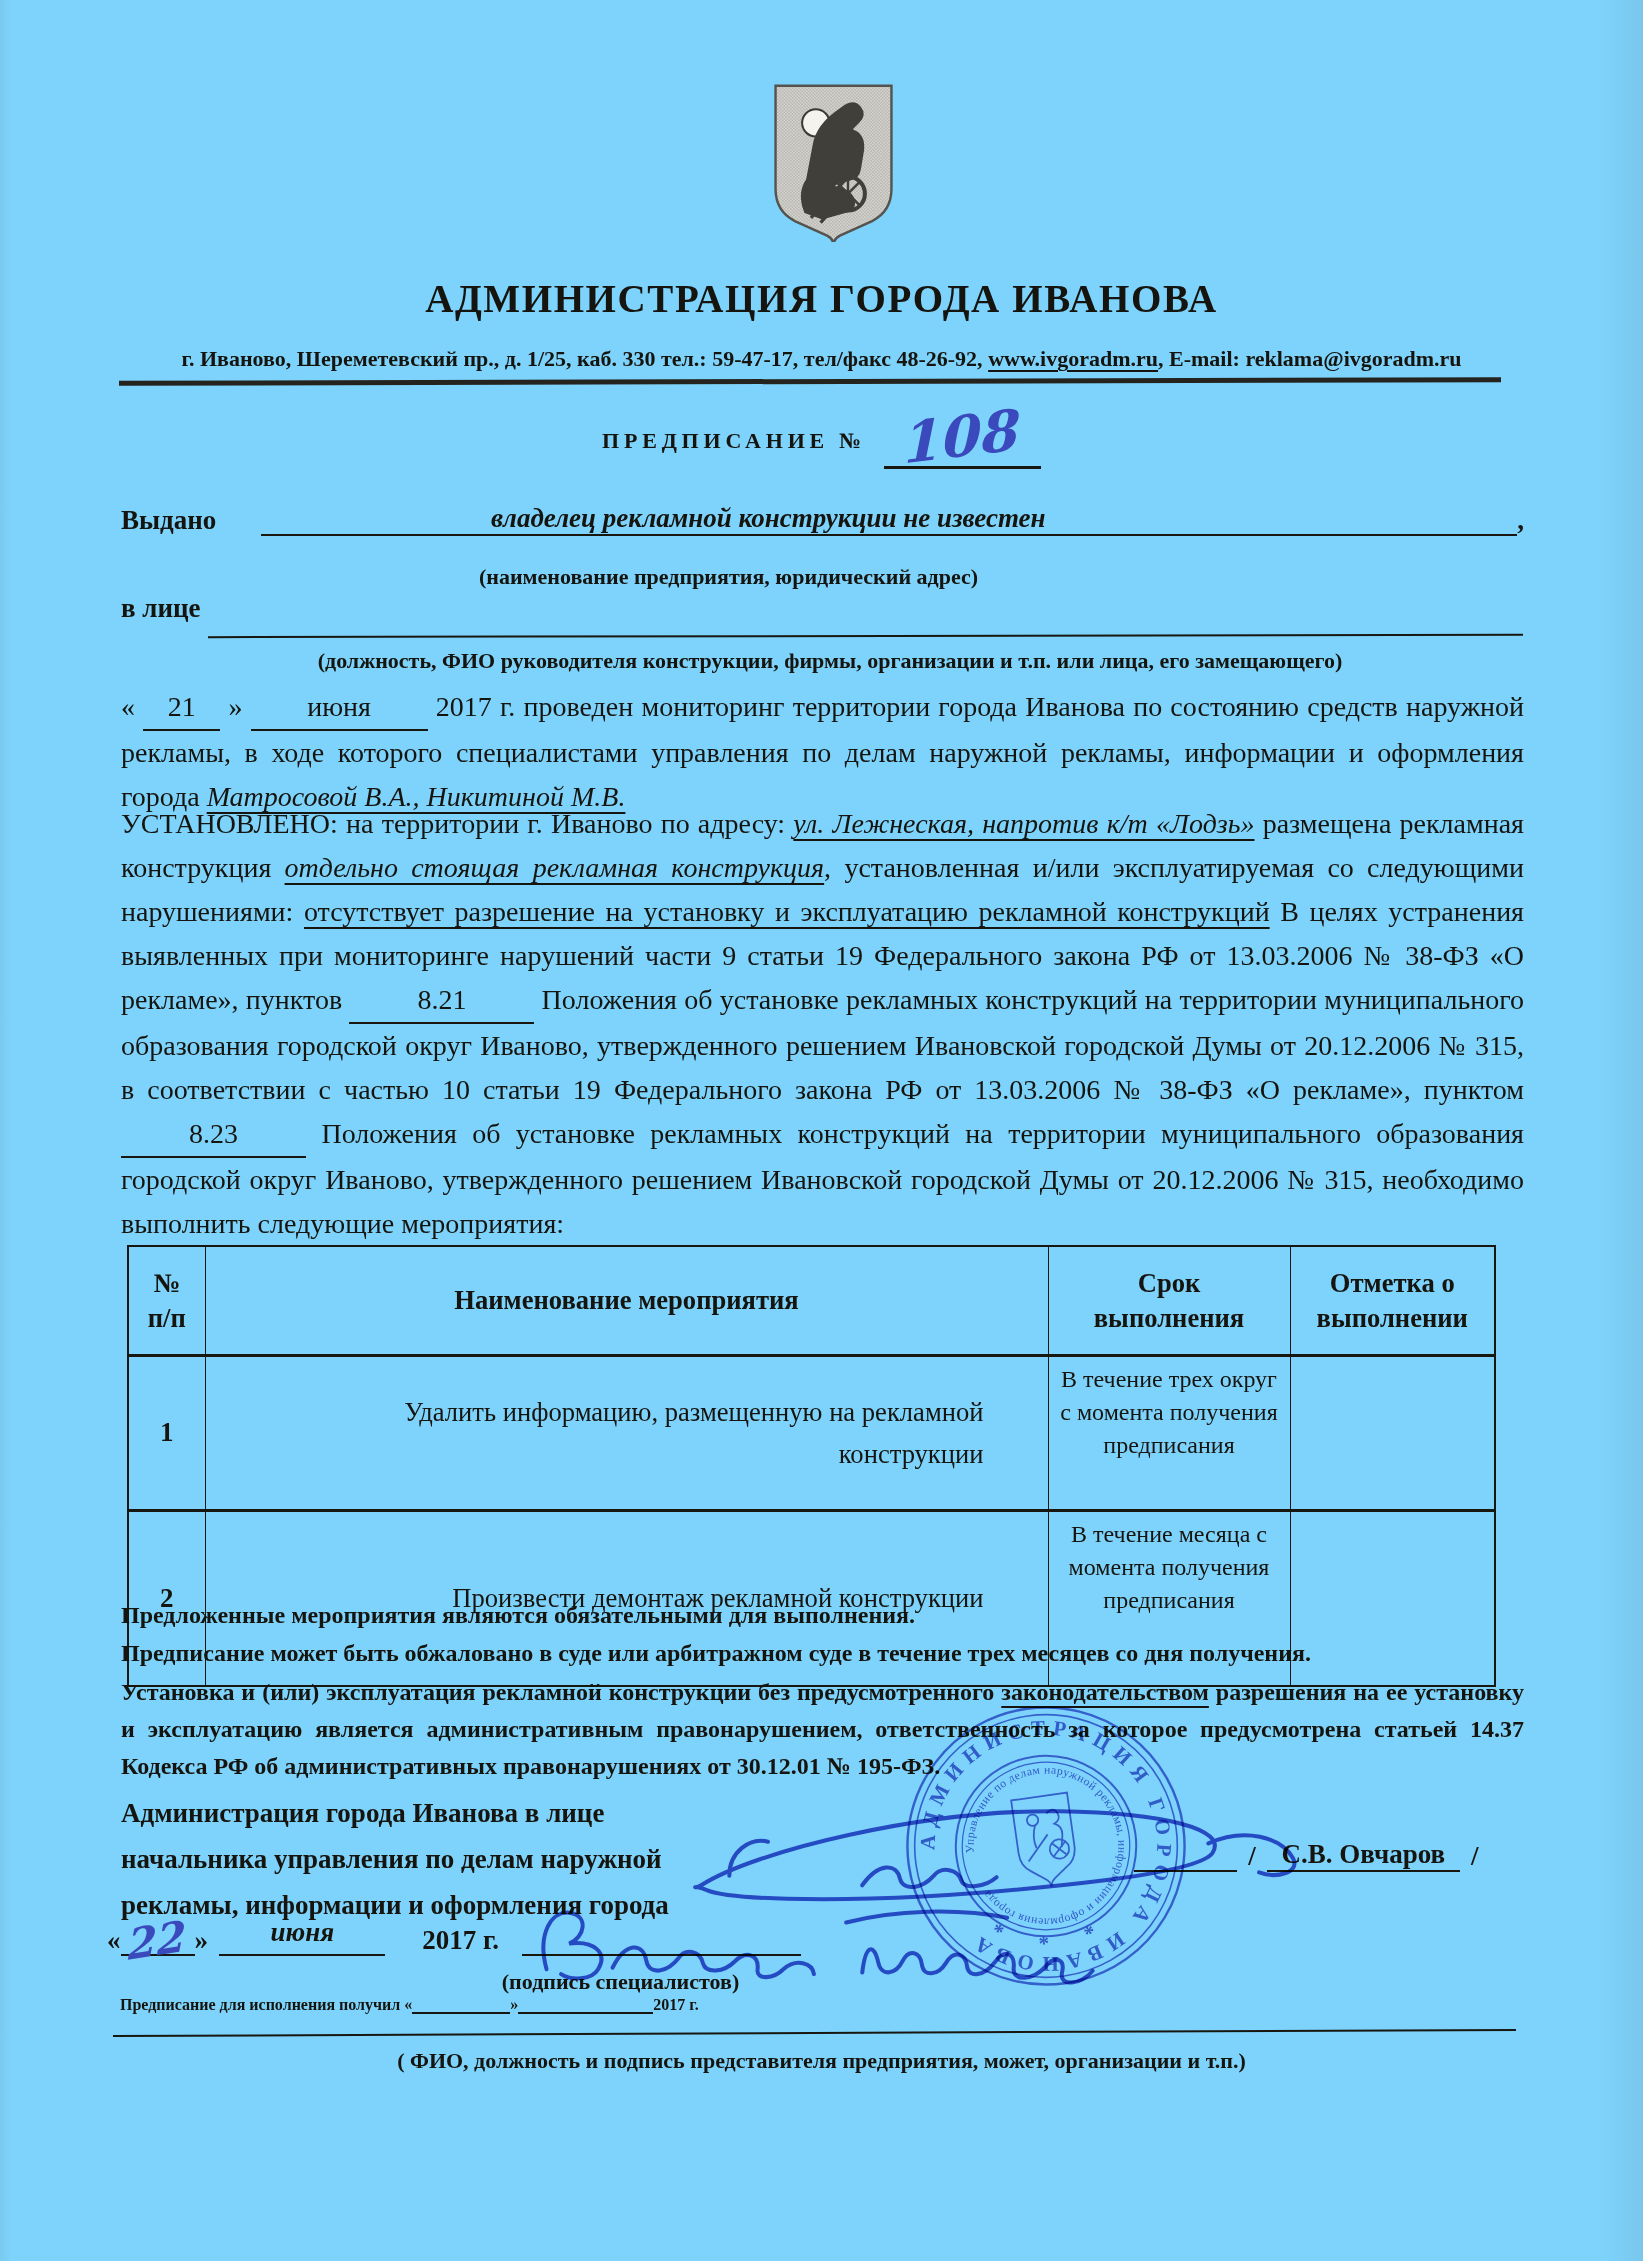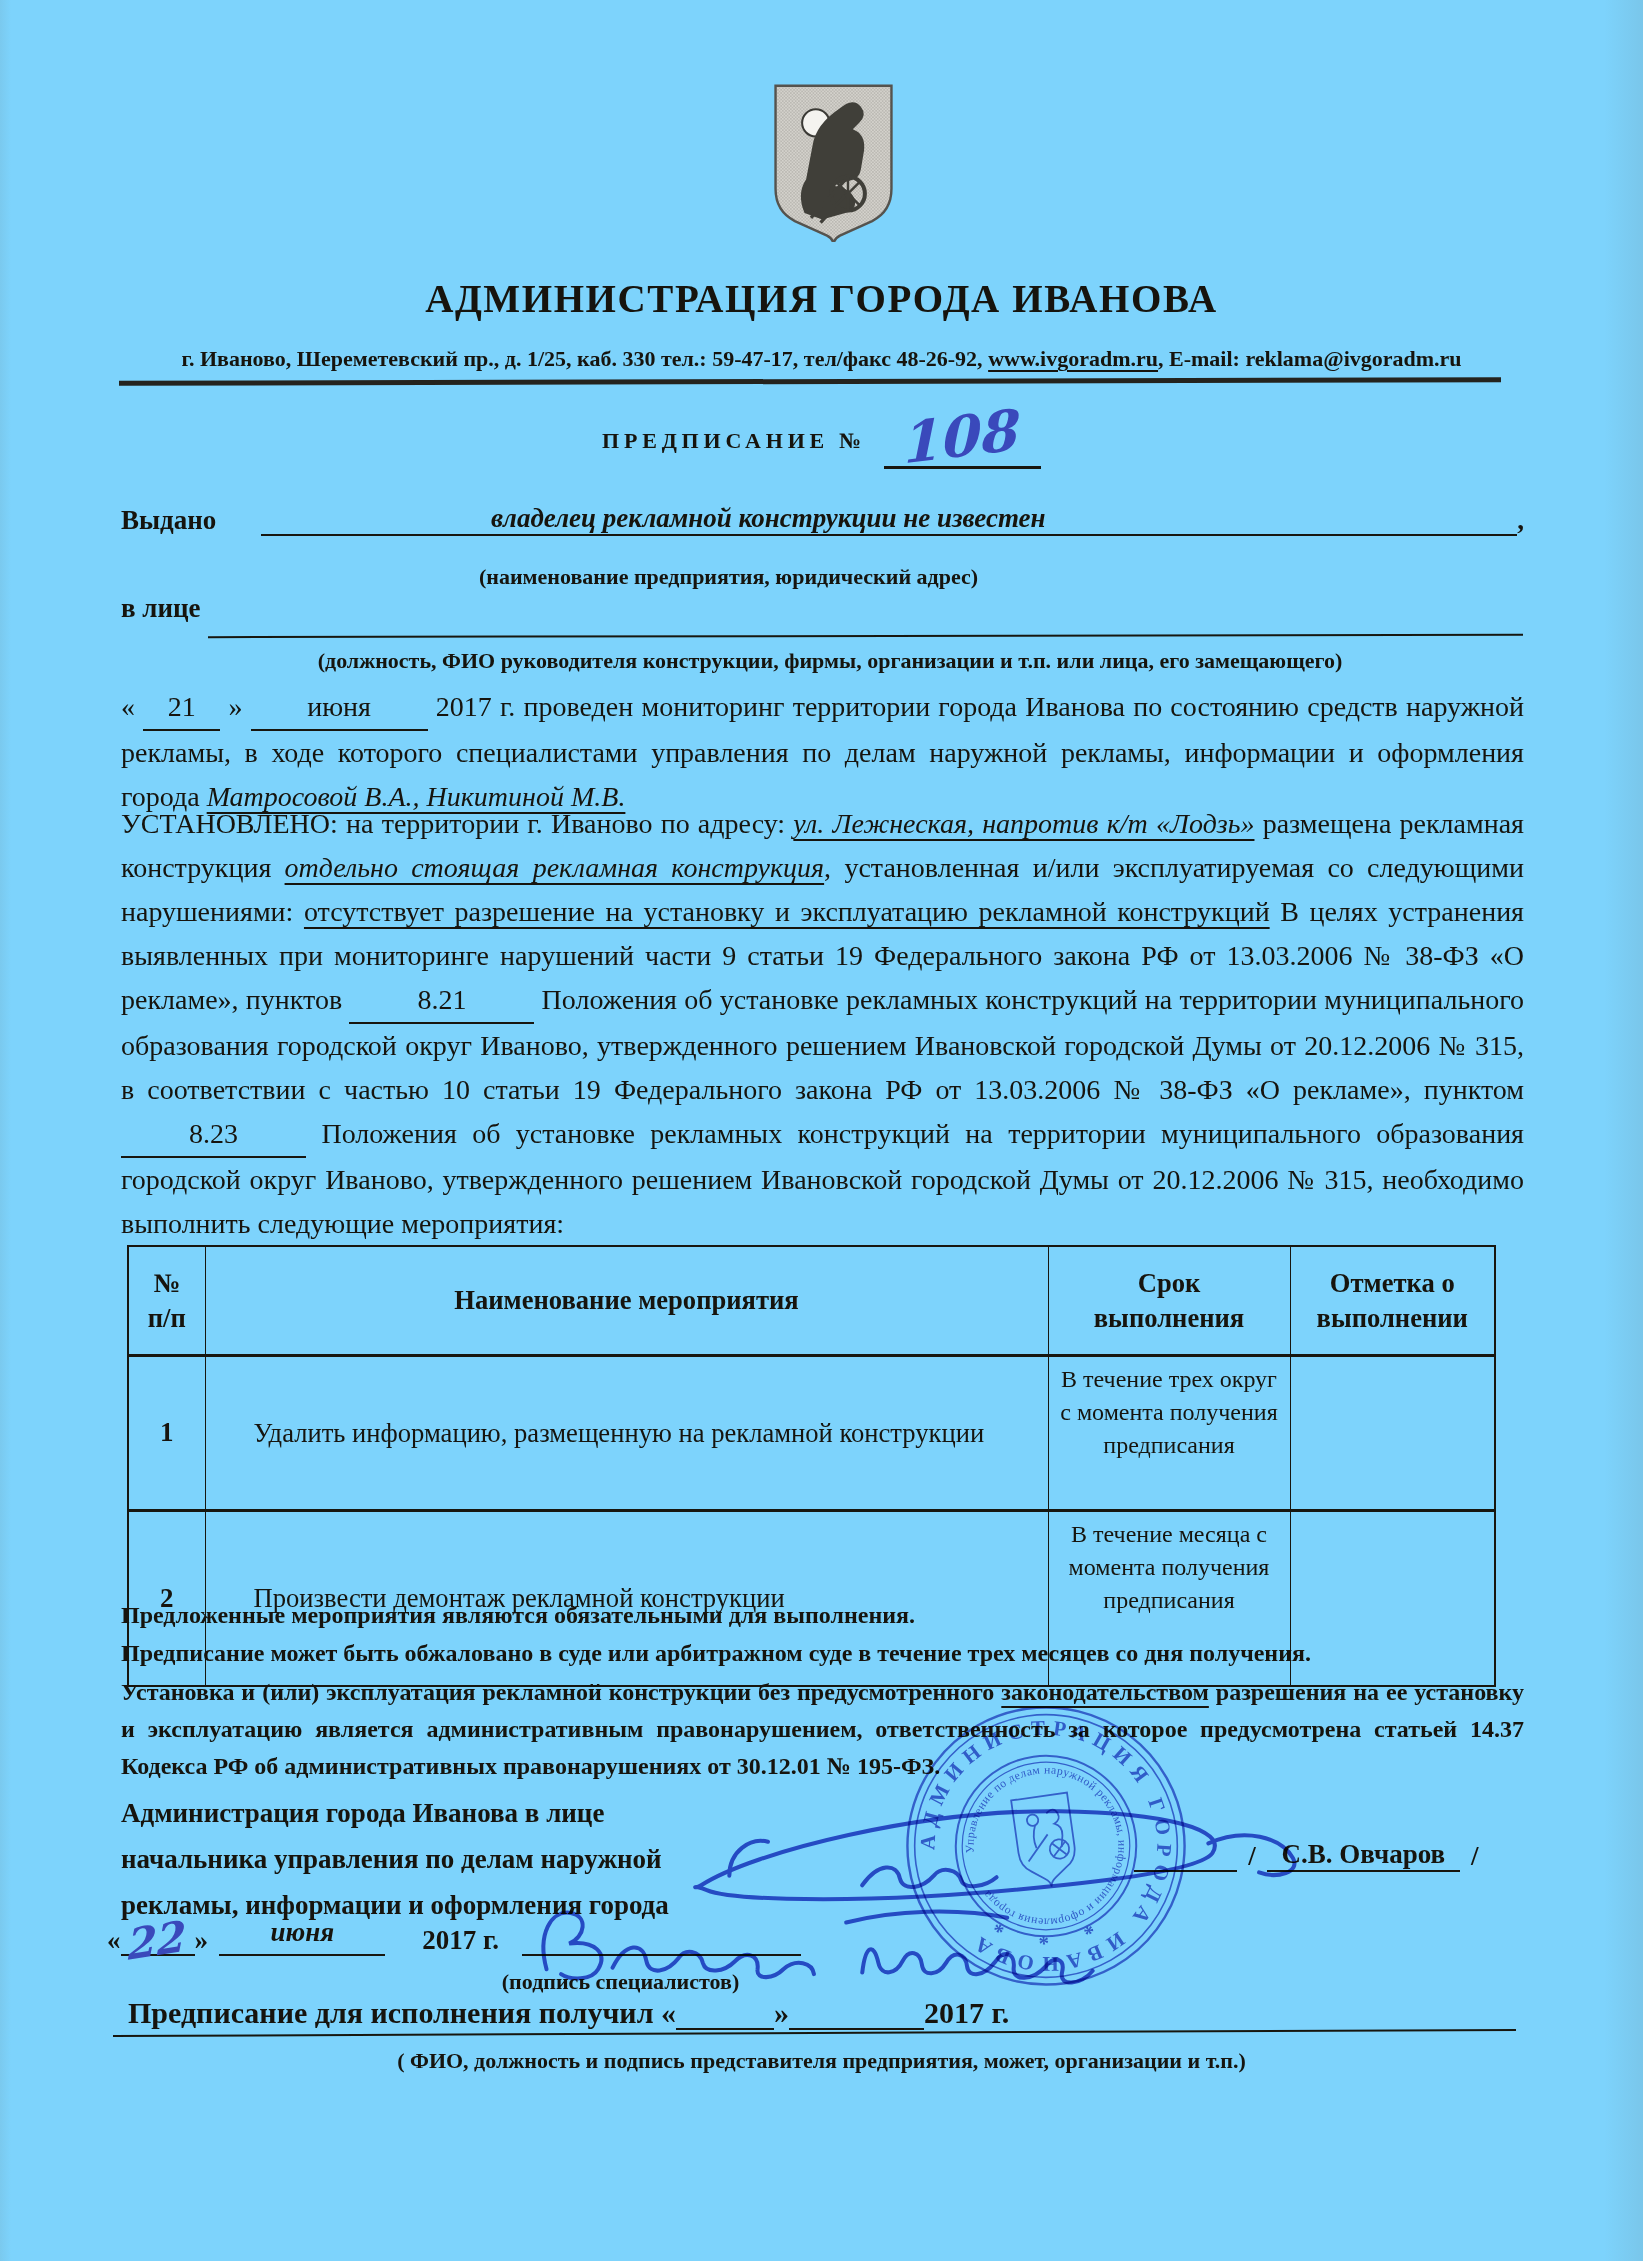--- a/index.html
+++ b/index.html
@@ -32,21 +32,21 @@
   .caption{font-size:22px;font-weight:700;text-align:center;}
   .inline-line{height:2.4px;background:#17160f;}
   .para{font-size:28px;font-weight:400;line-height:44px;text-align:justify;}
   .mtable{border-collapse:collapse;border:2.4px solid #17160f;table-layout:fixed;background:transparent;}
   .mtable th,.mtable td{border:1.6px solid #17160f;}
   .mtable th{font-size:26.6px;font-weight:700;line-height:35px;white-space:pre-line;text-align:center;vertical-align:middle;height:105px;border-bottom:3.2px solid #17160f;}
   .mtable td{vertical-align:middle;}
   .mtable tr.r1 td{border-bottom:3.2px solid #17160f;height:139px;}
   .mtable tr.r2 td{height:160px;}
   td.cnum{text-align:center;font-weight:700;font-size:27px;}
-  td.cname{text-align:left;font-size:26.6px;line-height:42px;padding:0 48px;}
+  td.cname{text-align:right;font-size:26.6px;line-height:42px;padding:0 64px;}
   td.cterm{text-align:center;font-size:24px;line-height:33px;padding:6.4px 8px;vertical-align:top;}
   .note{font-size:24px;font-weight:700;line-height:37px;}
   .sig-block{font-size:27px;font-weight:700;line-height:46px;}
   .ovch-row{display:flex;align-items:flex-end;font-size:27px;font-weight:700;gap:11.3px;}
   .ovch-row .preline{width:103px;border-bottom:2.4px solid #17160f;height:32px;}
   .ovch-row .name{border-bottom:2.4px solid #17160f;padding:0 14.5px;}
   .date-row{display:flex;align-items:flex-end;font-size:27px;font-weight:700;}
   .date-row .blk{height:37px;}
   .scan-edge-right{right:0;top:0;width:39px;height:100%;background:linear-gradient(90deg,rgba(90,86,76,0) 0%,rgba(90,86,76,0.10) 100%);}
   .scan-edge-left{left:0;top:0;width:11.3px;height:100%;background:linear-gradient(90deg,rgba(90,86,76,0.08) 0%,rgba(90,86,76,0) 100%);}
@@ -164,21 +164,21 @@
   <div class="abs date-row" style="left:107px;top:1917px;">
     <span>«</span>
     <span class="blk" style="min-width:74px;"><span class="hand hand-22">22</span></span>
     <span>»</span>
     <span class="blk it" style="min-width:166px;margin-left:11.3px;">июня</span>
     <span style="margin-left:37px;">2017 г.</span>
     <span class="blk" style="min-width:279px;margin-left:22.6px;"></span>
   </div>
   <div class="abs caption" style="left:435px;top:1969px;width:371px;">(подпись специалистов)</div>
 
-  <div class="abs b" style="left:128px;top:1996px;font-size:30px;display:flex;align-items:flex-end;">
+  <div class="abs b" style="left:120px;top:1996px;font-size:16px;display:flex;align-items:flex-end;">
     <span>Предписание для исполнения получил «</span>
     <span class="blk" style="min-width:98px;"></span>
     <span>»</span>
     <span class="blk" style="min-width:135px;"></span>
     <span>2017 г.</span>
   </div>
 
   <div class="abs inline-line" style="left:113px;top:2032px;width:1403px;transform:rotate(-0.25deg);"></div>
   <div class="abs caption" style="left:322px;top:2048px;width:999px;">( ФИО, должность и подпись представителя предприятия, может, организации и т.п.)</div>
 

